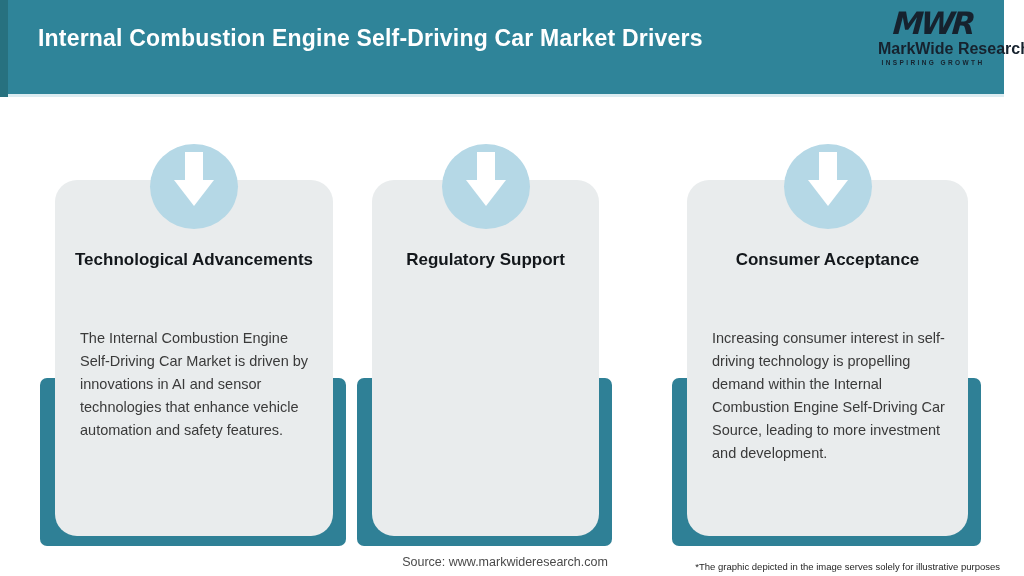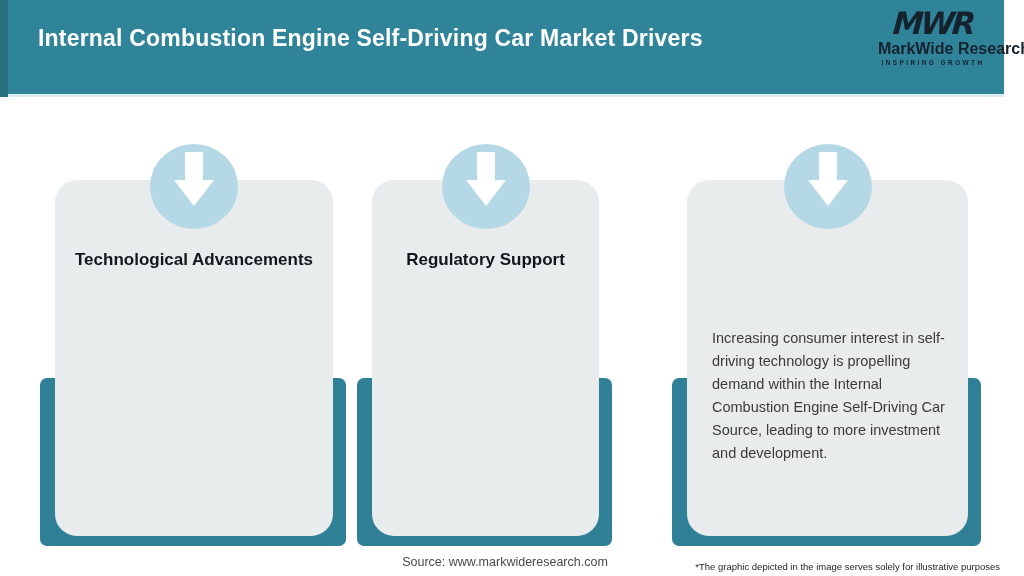--- a/index.html
+++ b/index.html
@@ -92,20 +92,21 @@
       <div class="logo-acronym">MWR</div>
       <div class="logo-name">MarkWide Research</div>
       <div class="logo-tagline">INSPIRING GROWTH</div>
     </div>
   </div>
 
   <div class="card-wrap c1">
     <div class="card-back"></div>
     <div class="card">
       <div class="card-title">Technological Advancements</div>
+      <div class="card-body">The Internal Combustion Engine Self-Driving Car Market is driven by innovations in AI and sensor technologies that enhance vehicle automation and safety features.</div>
     </div>
     <div class="circle">
       <svg class="arrow-svg" width="44" height="60" viewBox="0 0 44 60">
         <rect x="13" y="0" width="18" height="30" fill="#ffffff"></rect>
         <polygon points="2,28 42,28 22,54" fill="#ffffff"></polygon>
       </svg>
     </div>
   </div>
 
   <div class="card-wrap c2">
@@ -117,20 +118,21 @@
       <svg class="arrow-svg" width="44" height="60" viewBox="0 0 44 60">
         <rect x="13" y="0" width="18" height="30" fill="#ffffff"></rect>
         <polygon points="2,28 42,28 22,54" fill="#ffffff"></polygon>
       </svg>
     </div>
   </div>
 
   <div class="card-wrap c3">
     <div class="card-back"></div>
     <div class="card">
+      <div class="card-title">Consumer Acceptance</div>
       <div class="card-body">Increasing consumer interest in self-driving technology is propelling demand within the Internal Combustion Engine Self-Driving Car Source, leading to more investment and development.</div>
     </div>
     <div class="circle">
       <svg class="arrow-svg" width="44" height="60" viewBox="0 0 44 60">
         <rect x="13" y="0" width="18" height="30" fill="#ffffff"></rect>
         <polygon points="2,28 42,28 22,54" fill="#ffffff"></polygon>
       </svg>
     </div>
   </div>
 

